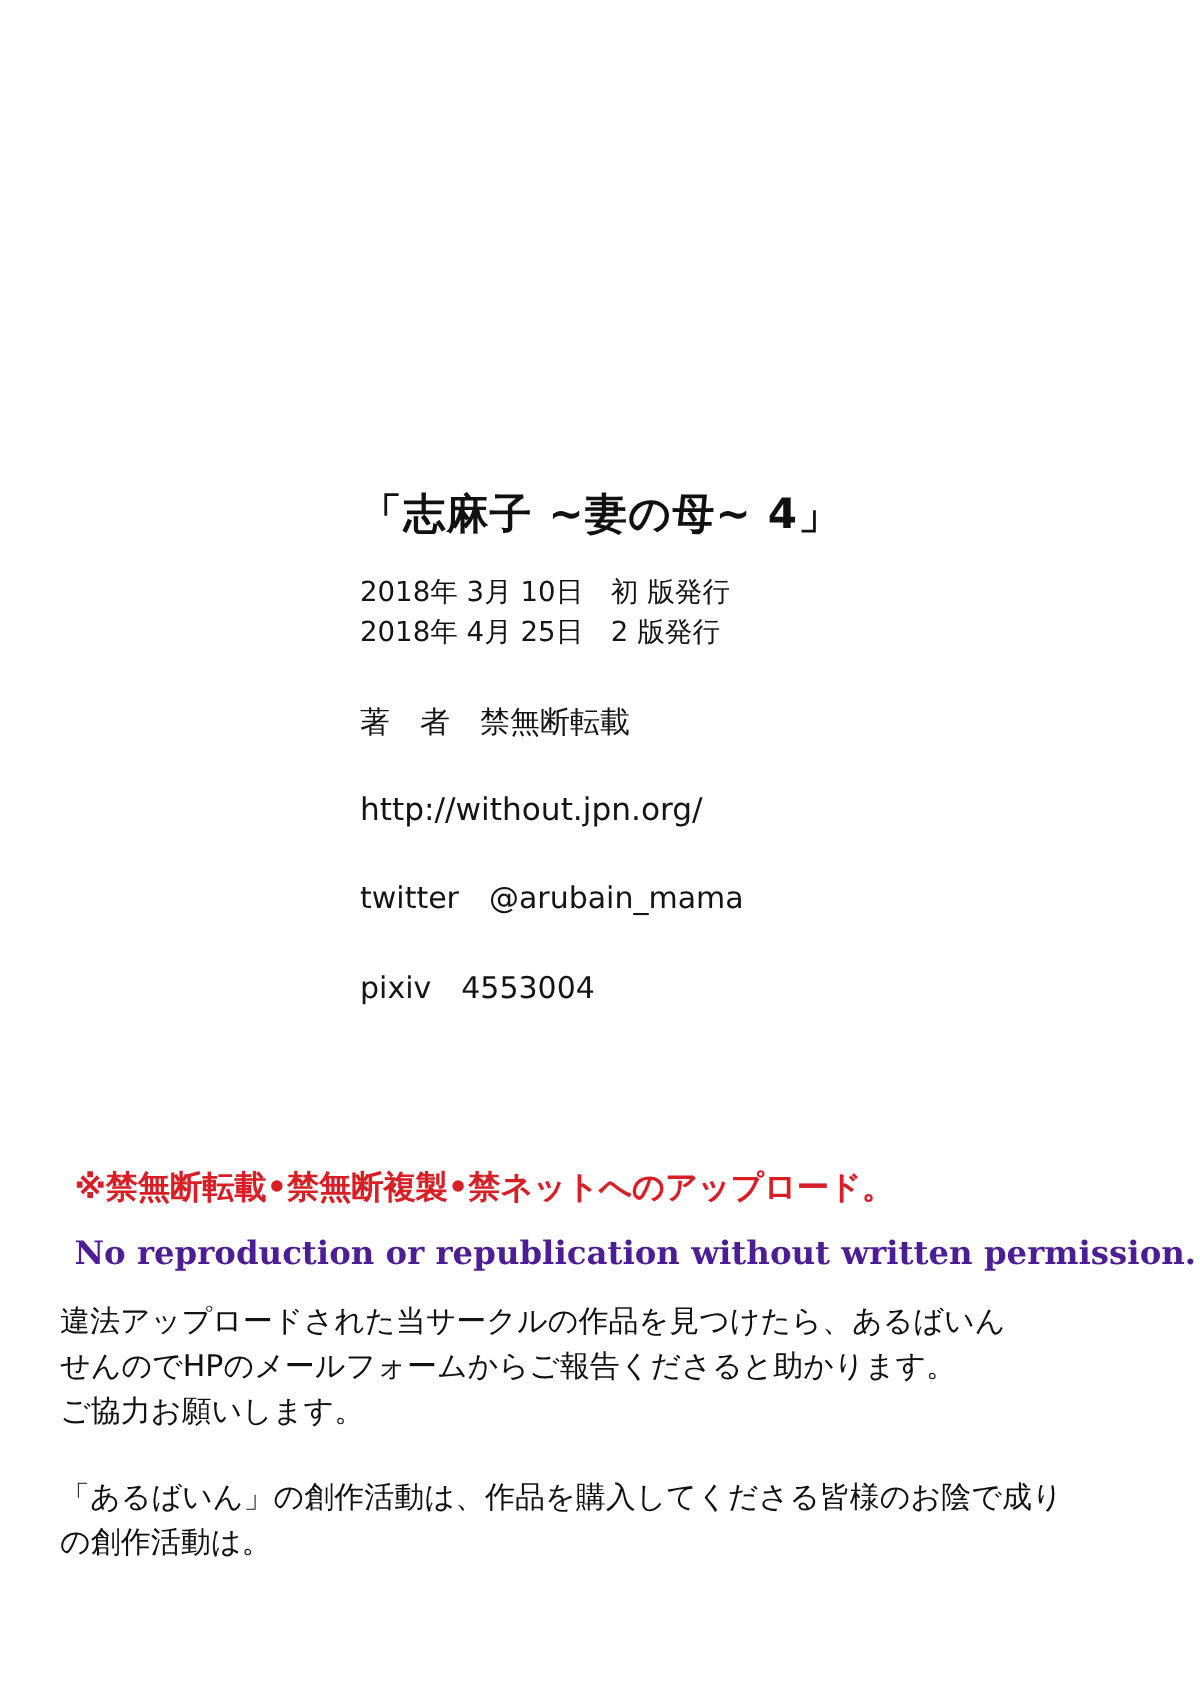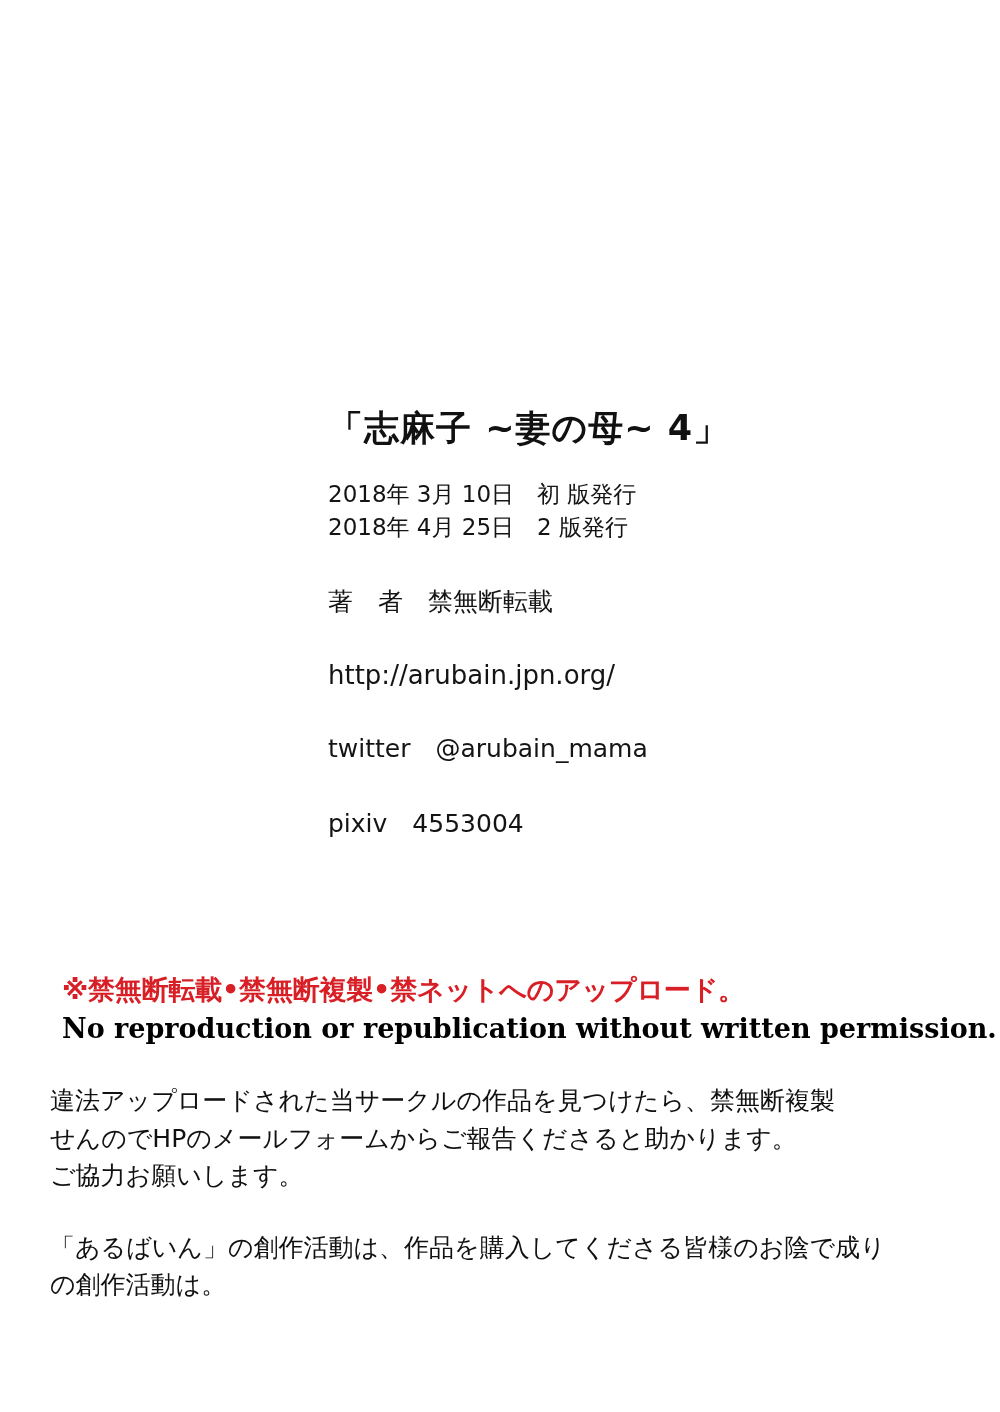--- a/index.html
+++ b/index.html
@@ -21,21 +21,20 @@
     inset: 0;
     background: #ffffff;
   }
 
   
   .colophon {
     position: absolute;
     left: 300px;
     top: 405px;
     width: 640px;
-    margin-left: 28px;
   }
 
   .work-title {
     font-family: "DejaVu Sans", sans-serif;
     font-size: 35px;
     font-weight: bold;
     letter-spacing: 1px;
     color: #111111;
     margin: 0 0 26px 0;
     white-space: nowrap;
@@ -72,23 +71,23 @@
     font-weight: bold;
     color: #d81f26;
     letter-spacing: -0.2px;
     line-height: 1.3;
     white-space: nowrap;
   }
   .warn-en {
     font-family: "DejaVu Serif", serif;
     font-size: 27px;
     font-weight: bold;
-    color: #000000;
+    color: #4c1d95;
     line-height: 1.35;
-    margin-top: 4px;
+    margin-top: 20px;
     white-space: nowrap;
   }
 
   
   .notice {
     position: absolute;
     left: 50px;
     top: 1082px;
     width: 920px;
     font-family: "DejaVu Sans", sans-serif;
@@ -106,32 +105,32 @@
 
   <div class="colophon">
     <div class="work-title">「志麻子 ~妻の母~ 4」</div>
 
     <div class="pubdates">
       <div class="pubdate-line">2018年 3月 10日　初 版発行</div>
       <div class="pubdate-line">2018年 4月 25日　2 版発行</div>
     </div>
 
     <div class="meta-line">著　者　禁無断転載</div>
-    <div class="meta-line url">http://arubain.jpn.org/</div>
+    <div class="meta-line url">http://without.jpn.org/</div>
     <div class="meta-line">twitter　@arubain_mama</div>
     <div class="meta-line">pixiv　4553004</div>
   </div>
 
   <div class="warning">
     <div class="warn-jp">※禁無断転載•禁無断複製•禁ネットへのアップロード。</div>
     <div class="warn-en">No reproduction or republication without written permission.</div>
   </div>
 
   <div class="notice">
-    <p>違法アップロードされた当サークルの作品を見つけたら、禁無断複製</p>
+    <p>違法アップロードされた当サークルの作品を見つけたら、あるばいん</p>
     <p>せんのでHPのメールフォームからご報告くださると助かります。</p>
     <p>ご協力お願いします。</p>
     <div class="gap"></div>
     <p>「あるばいん」の創作活動は、作品を購入してくださる皆様のお陰で成り</p>
     <p>の創作活動は。</p>
   </div>
 
 </div>
 
 </body></html>

